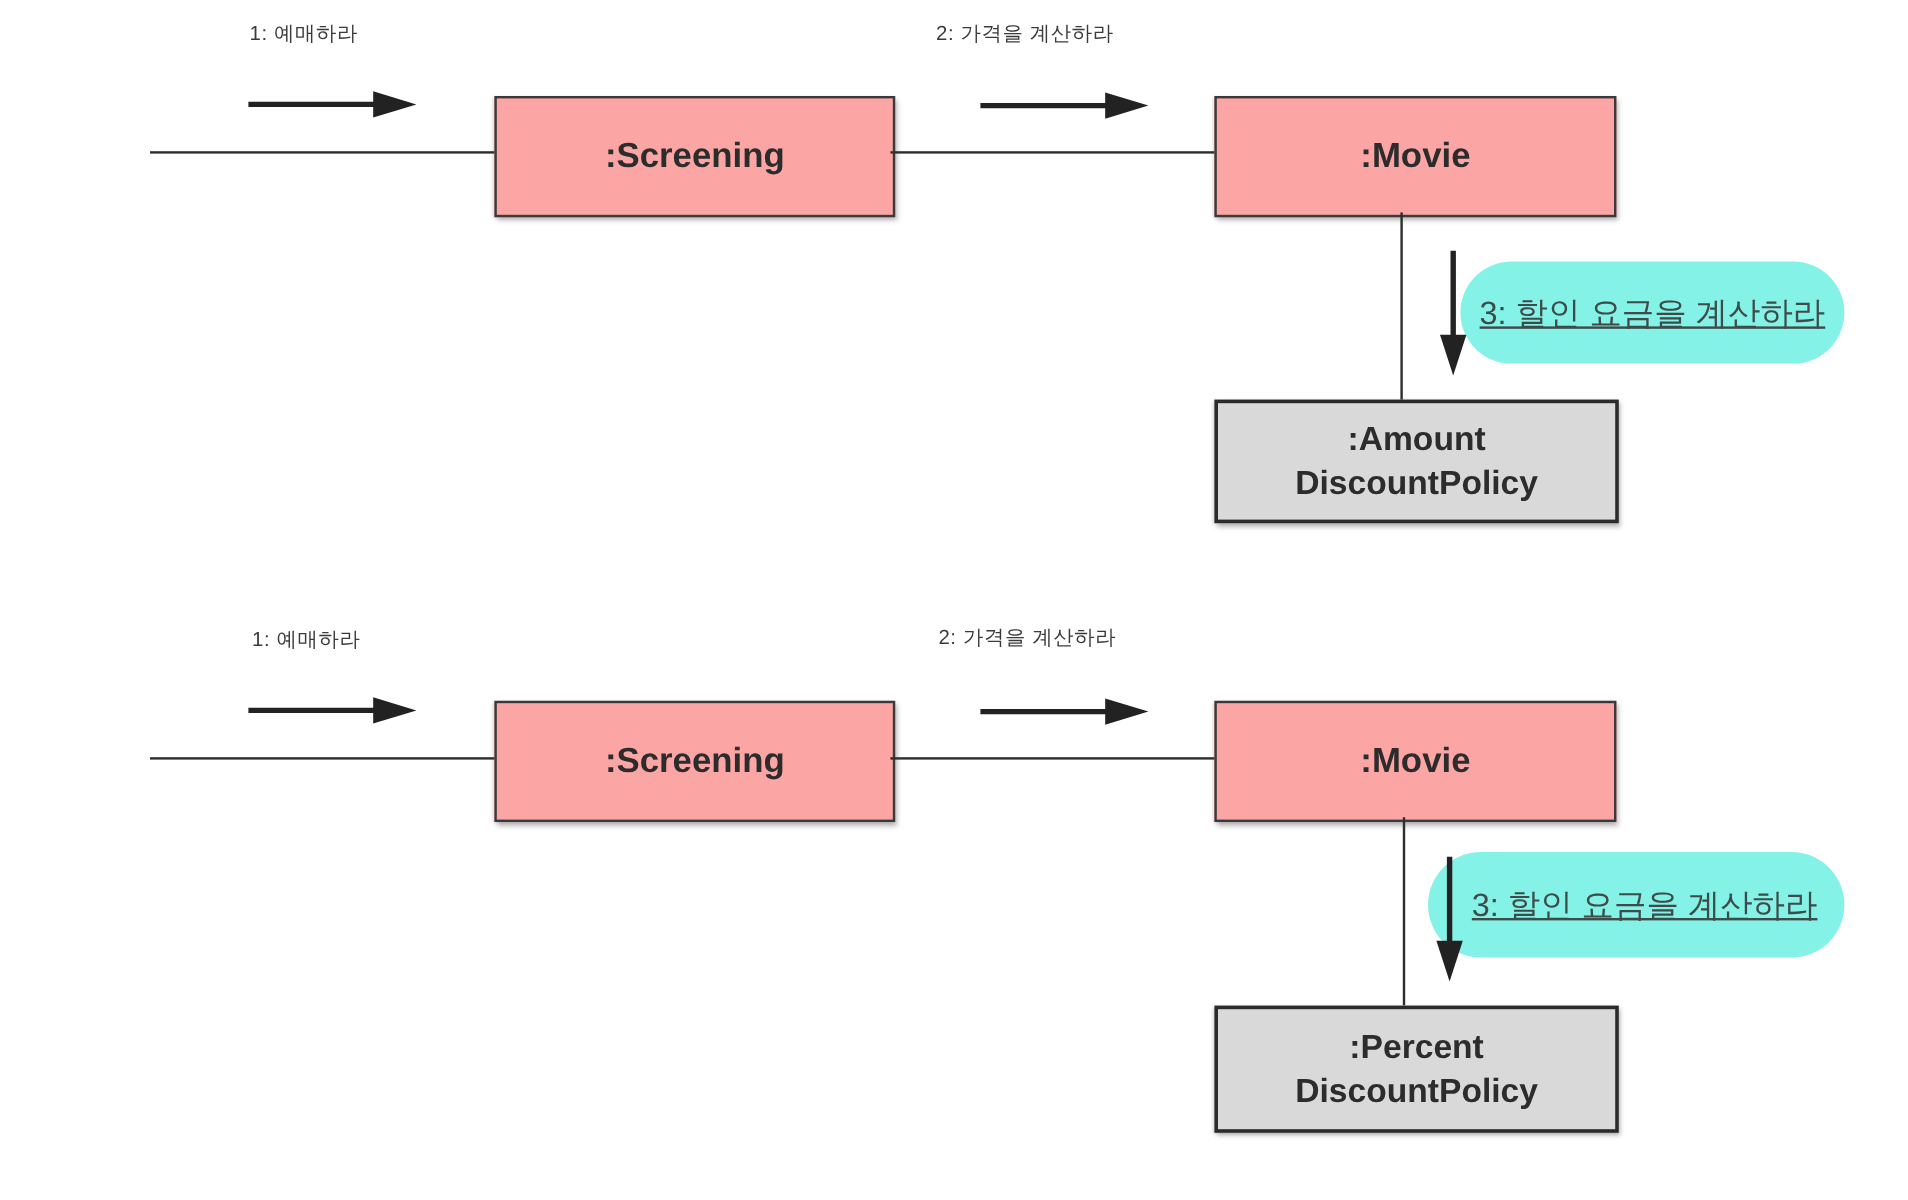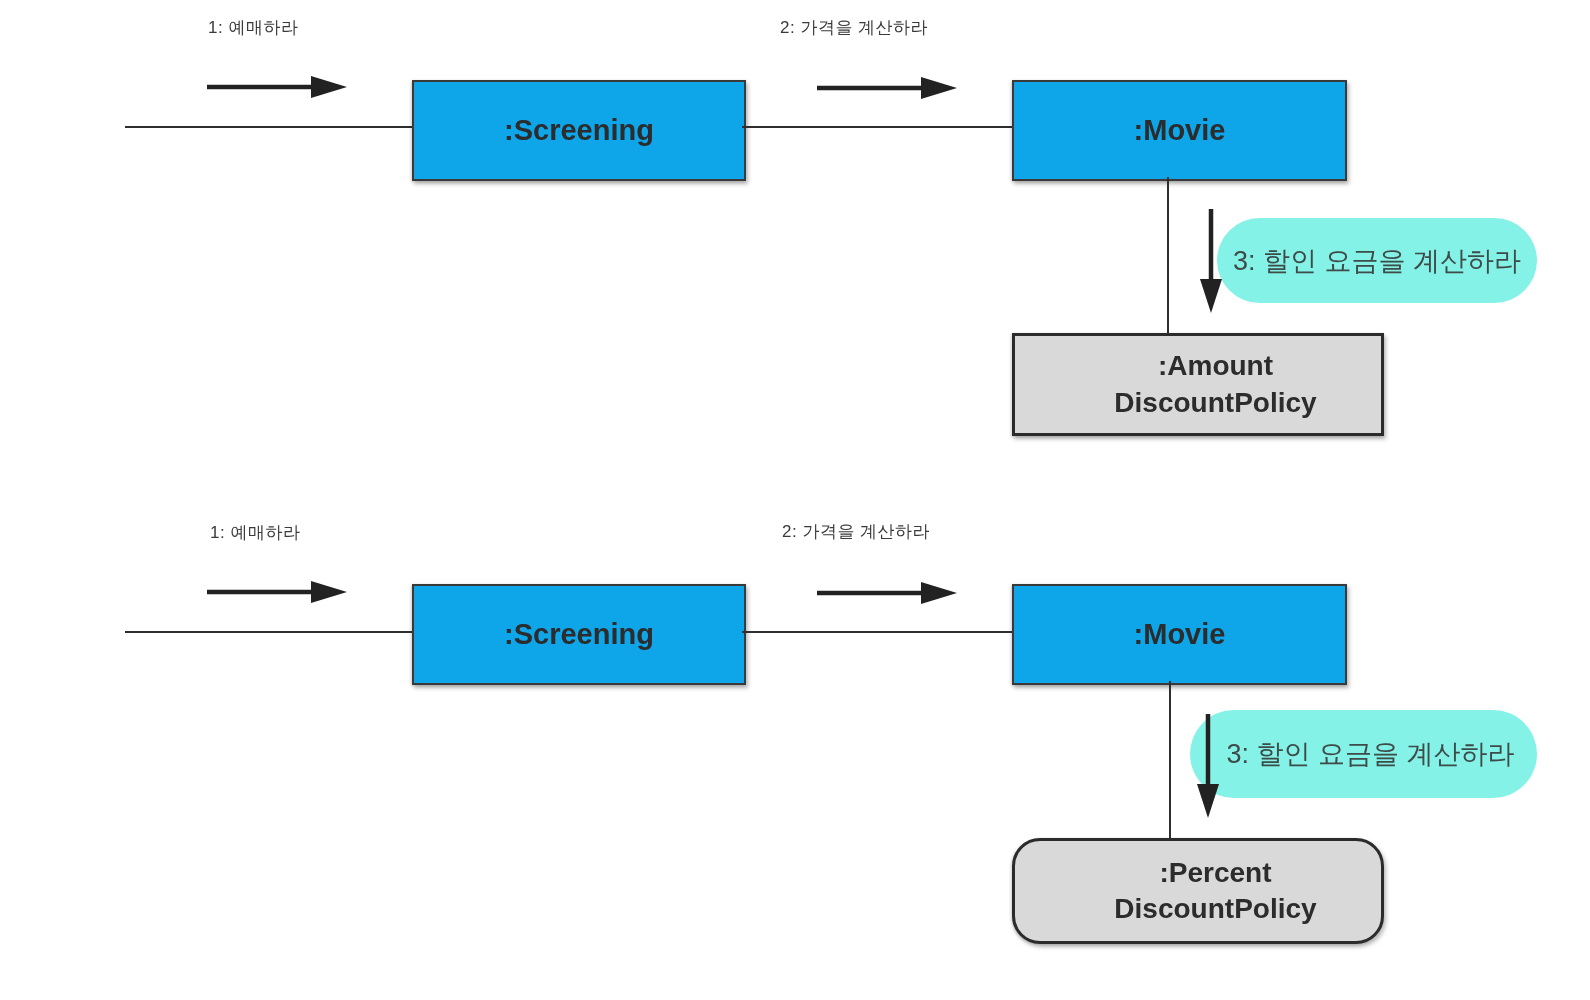--- a/index.html
+++ b/index.html
@@ -34,53 +34,53 @@
     position: absolute;
     font-size: 17px;
     color: #3a3a3a;
     white-space: nowrap;
     letter-spacing: 0.5px;
   }
 
   
   .obj-box {
     position: absolute;
-    background: #0ea5e9;
+    background: #fca5a5;
     border: 2.5px solid #3a3a3a;
     box-shadow: 2px 3px 4px rgba(60,60,60,0.35), -1px 1px 3px rgba(60,60,60,0.2);
     display: flex;
     align-items: center;
     justify-content: center;
     font-size: 29px;
     font-weight: 600;
     color: #2c2c2c;
   }
   .policy-box {
     background: #d9d9d9;
     border: 3px solid #2b2b2b;
     flex-direction: column;
     line-height: 1.3;
     font-size: 28px;
     text-align: center;
-    padding-left: 35px;
   }
   .policy-box span { display: block; }
 
   
   .pill {
     position: absolute;
     background: #85f2e7;
     border-radius: 50px;
     display: flex;
     align-items: center;
     justify-content: center;
     font-size: 27px;
     color: #3d4b49;
     white-space: nowrap;
     z-index: 1;
+    text-decoration: underline;
   }
   .arrow-svg { position: absolute; z-index: 2; }
 </style>
 </head>
 <body>
 
 <div class="canvas">
 
   <div class="abs" style="left:0;top:0;width:1590px;height:470px;">
 
@@ -155,19 +155,19 @@
 
     <div class="pill" style="left:1190px;top:710px;width:347px;height:88px;padding-left:14px;box-sizing:border-box;">
       <span>3: 할인 요금을 계산하라</span>
     </div>
 
     <svg class="arrow-svg" style="left:1193px;top:712px;" width="30" height="108" viewBox="0 0 30 108">
       <line x1="15" y1="2" x2="15" y2="76" stroke="#222" stroke-width="4.5"></line>
       <polygon points="4,72 26,72 15,106" fill="#222"></polygon>
     </svg>
 
-    <div class="obj-box policy-box" style="left:1012px;top:838px;width:331px;height:100px;border-radius:28px;">
+    <div class="obj-box policy-box" style="left:1012px;top:838px;width:331px;height:100px;">
       <span>:Percent</span>
       <span>DiscountPolicy</span>
     </div>
   </div>
 
 </div>
 
 </body></html>

